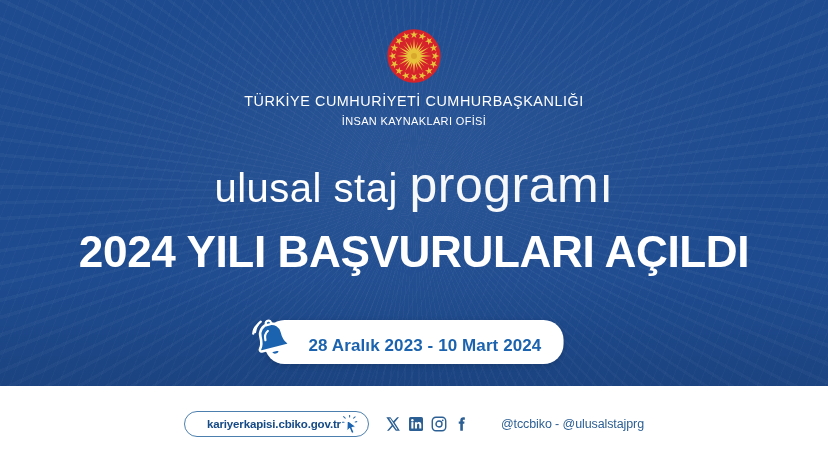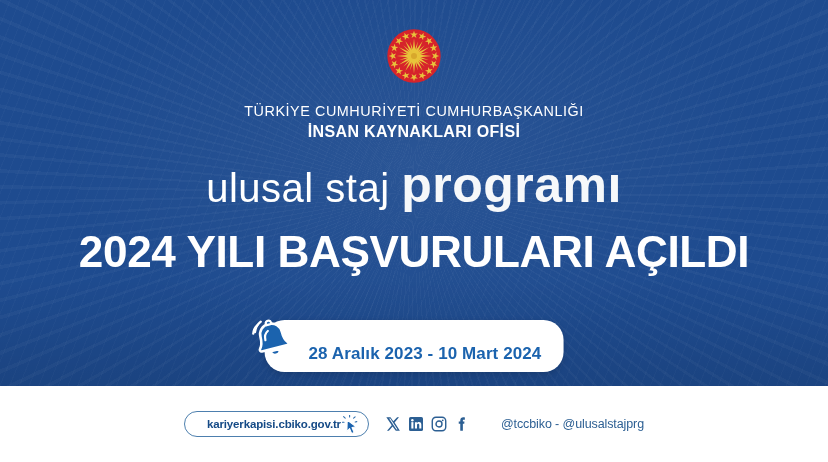--- a/index.html
+++ b/index.html
@@ -48,59 +48,59 @@
   
   .emblem-wrap{
     position:absolute;left:0;top:27px;width:828px;height:58px;
     display:flex;align-items:center;justify-content:center;
   }
   .emblem{width:58px;height:58px;display:block;}
 
   
   .inst{
     position:absolute;left:0;top:92px;width:828px;
-    text-align:center;color:#ffffff;margin-top:10px;
+    text-align:center;color:#ffffff;
   }
   .inst-line1{
     font-size:14.4px;letter-spacing:0.55px;font-weight:400;
     line-height:19px;white-space:nowrap;
   }
   .inst-line2{
-    font-size:16px;letter-spacing:0.35px;font-weight:700;
+    font-size:11px;letter-spacing:0.35px;font-weight:400;
     line-height:19px;white-space:nowrap;margin-top:1px;
   }
 
   
   .title-geo{
     position:absolute;left:0;top:160px;width:828px;text-align:center;
     color:#ffffff;white-space:nowrap;line-height:1;
   }
   .title-geo .part-a{
     font-size:40px;font-weight:400;letter-spacing:0.5px;
   }
   .title-geo .part-b{
-    font-size:50px;font-weight:700;letter-spacing:0.5px;
+    font-size:50px;font-weight:400;letter-spacing:0.5px;
     opacity:0.96;
   }
 
   
   .title-bold{
     position:absolute;left:0;top:225px;width:828px;text-align:center;
     color:#ffffff;white-space:nowrap;
     font-size:45px;font-weight:700;letter-spacing:-0.4px;
     line-height:1.18;
     transform:scaleX(0.98);
   }
 
   
   .date-pill{
     position:absolute;left:50%;top:320px;transform:translateX(-50%);
     height:36px;display:flex;align-items:center;
     background:#ffffff;border-radius:20px;
-    padding:16px 22px 0 44px;
+    padding:8px 22px 0 44px;
     box-shadow:0 2px 6px rgba(0,0,0,0.14);
   }
   .date-pill .date-text{
     color:#1b63ae;font-size:17px;font-weight:700;letter-spacing:0.1px;
     white-space:nowrap;
   }
   .bell{
     position:absolute;left:-16px;top:-4px;width:48px;height:46px;
   }
 

